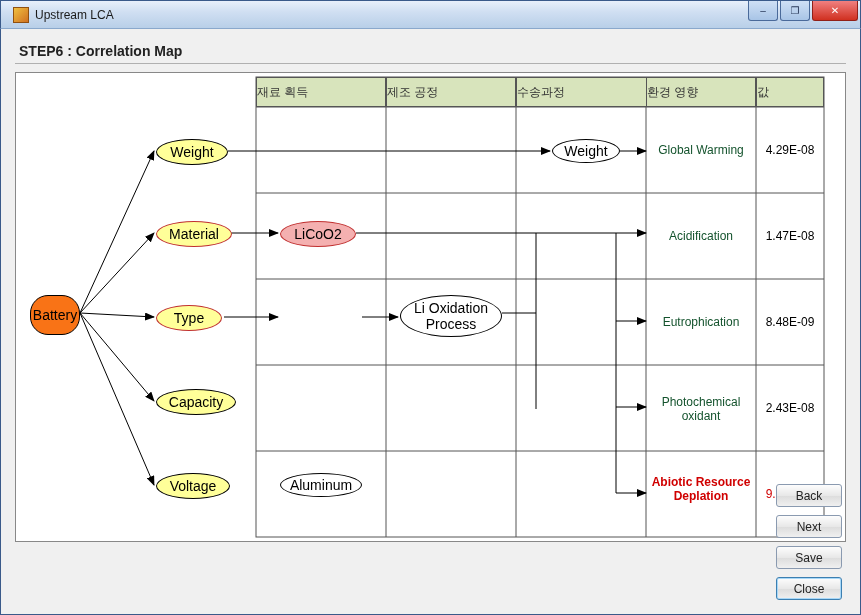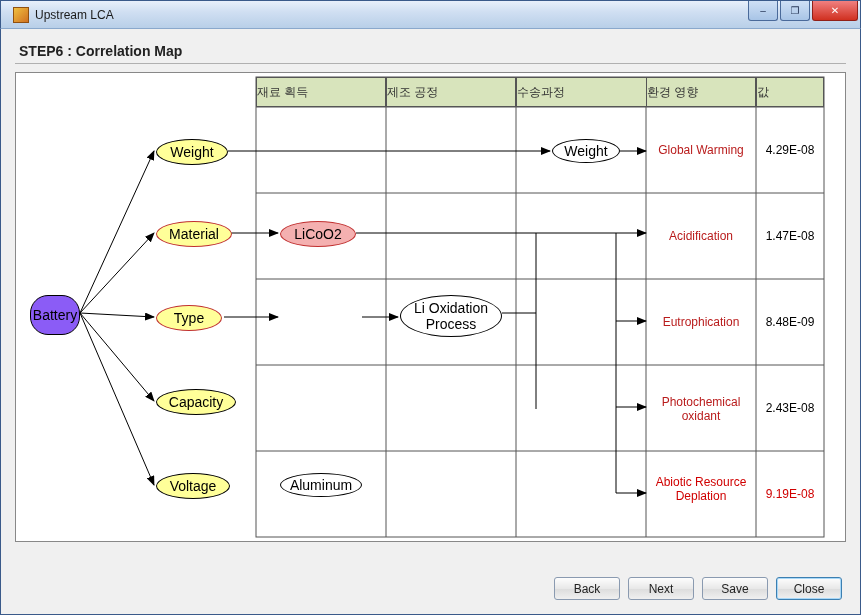--- a/index.html
+++ b/index.html
@@ -74,20 +74,21 @@
     height: 470px;
     position: relative;
     overflow: hidden;
   }
   .btn-row {
     position: absolute;
     right: 18px;
     bottom: 14px;
     display: flex;
     gap: 8px;
+    flex-direction: column;
   }
   .btn {
     min-width: 66px;
     height: 23px;
     border: 1px solid #8a9ab0;
     border-radius: 3px;
     background: linear-gradient(to bottom,#fdfdfd,#e8e8e8 50%,#dcdcdc 51%,#f0f0f0);
     font-size: 12px;
     color: #222;
     display: flex; align-items: center; justify-content: center;
@@ -108,33 +109,33 @@
     color: #333;
   }
   .node {
     position: absolute;
     border: 1px solid #000;
     text-align: center;
     font-size: 14px;
     display: flex; align-items: center; justify-content: center;
     padding: 2px 6px;
   }
-  .rect { background: #8b5cf6; border-radius: 18px; }
+  .rect { background: #f97316; border-radius: 18px; }
   .oval { border-radius: 50%; }
   .yellow { background: #ffff99; }
   .pink { background: #f4b0b0; border-color:#c03030; }
   .white { background: #fff; }
   .impact-label {
     position: absolute;
     width: 110px;
     text-align: center;
     font-size: 12px;
-    color: #b91c1c;
-  }
-  .impact-label.red { color: #d00000; font-weight: normal; }
+    color: #14532d;
+  }
+  .impact-label.red { color: #d00000; font-weight: bold; }
   .val-label {
     position: absolute;
     width: 64px;
     text-align: center;
     font-size: 12px;
   }
   .val-label.red { color: #d00000; font-weight: normal; }
 </style>
 </head>
 <body>

